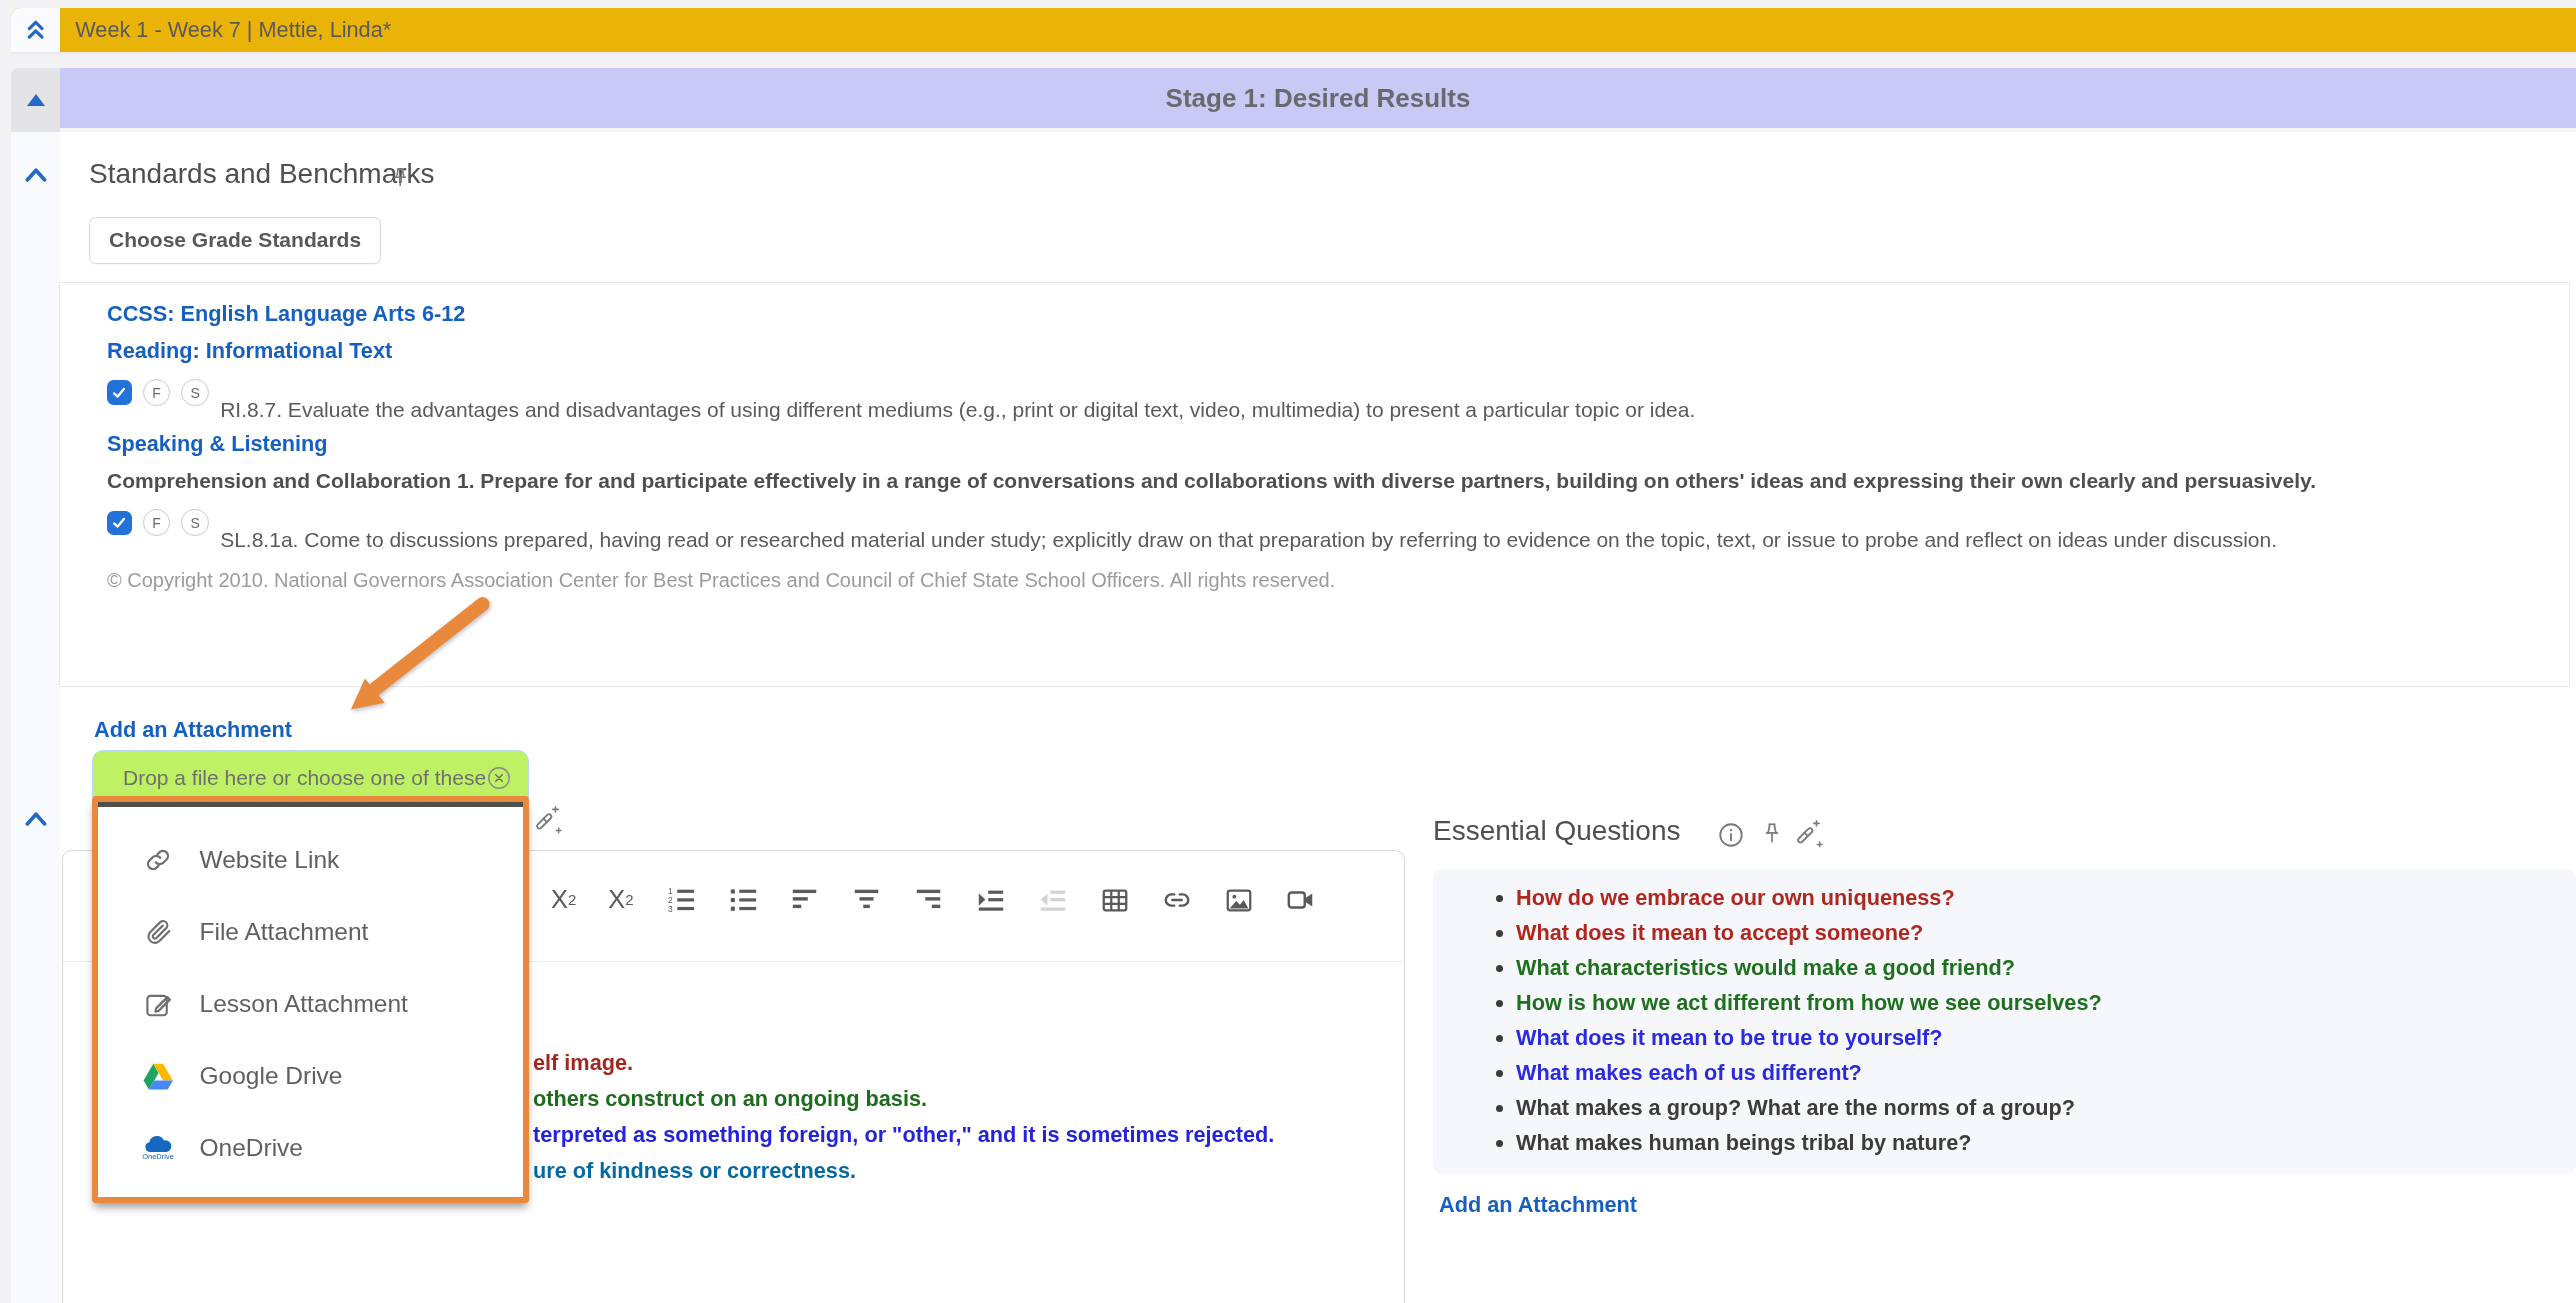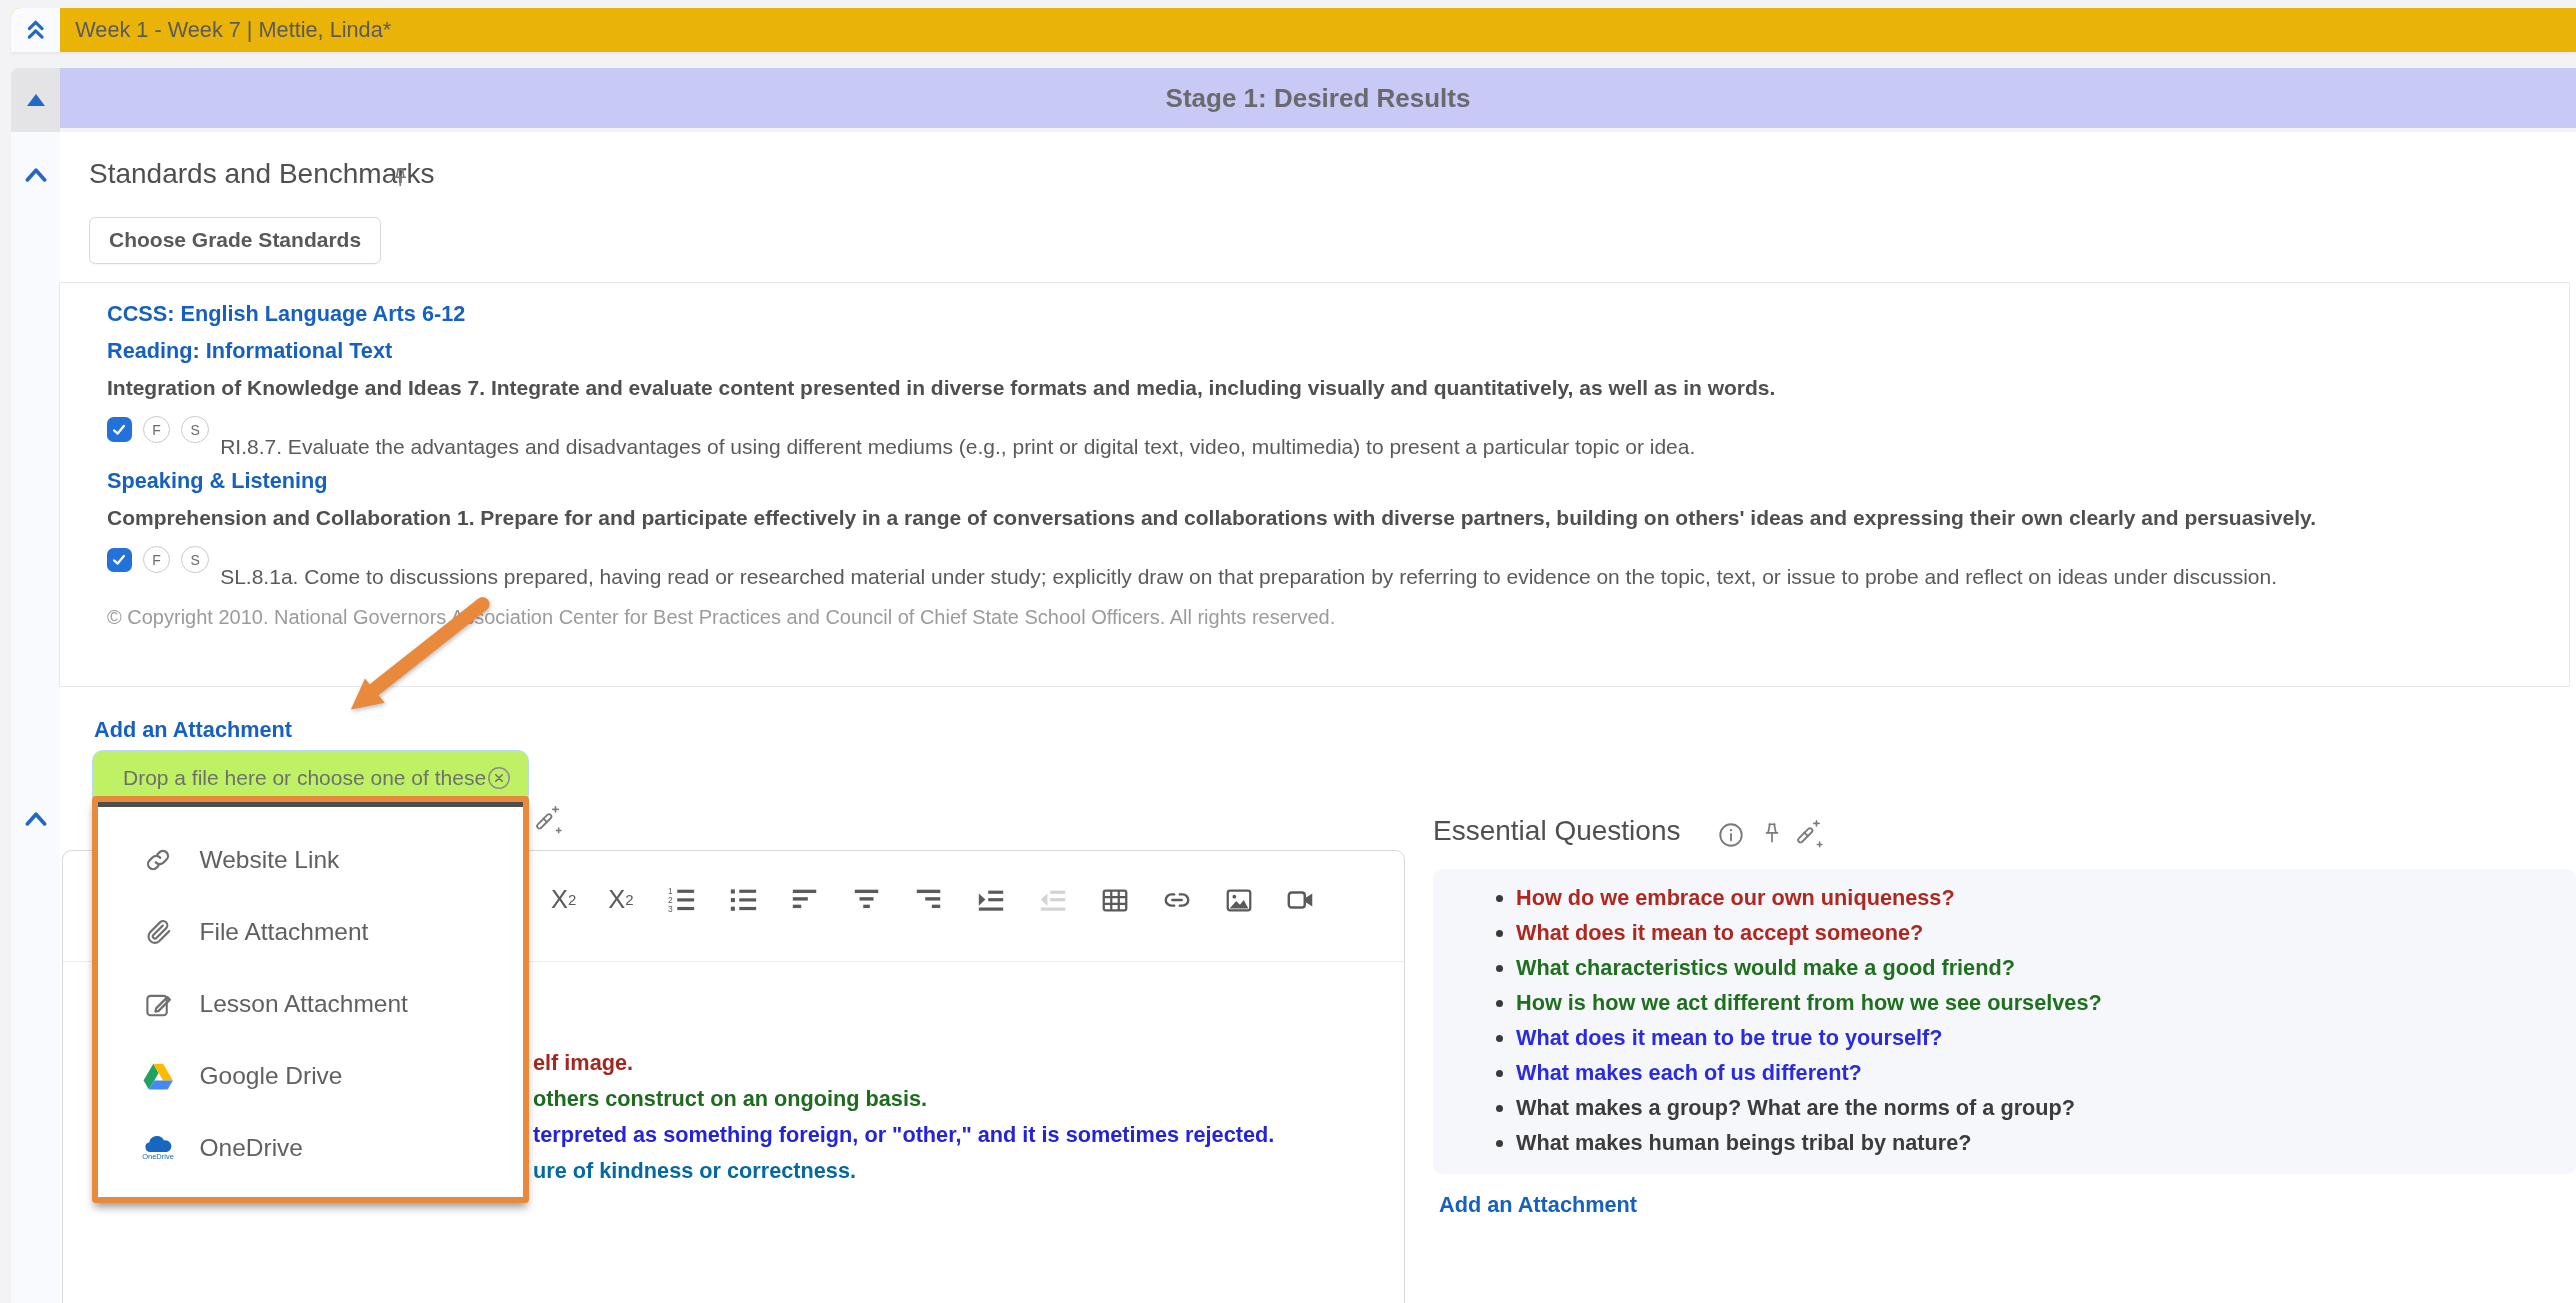--- a/index.html
+++ b/index.html
@@ -137,21 +137,20 @@
         <path d="M7 11h10"></path>
         <path d="M12 11v8"></path>
     </svg>
   </span>
   <button class="choose-btn">Choose Grade Standards</button>
 
   <div class="std-panel">
     <div class="std-body">
       <a class="std-link">CCSS: English Language Arts 6-12</a>
       <a class="std-link">Reading: Informational Text</a>
-      <div class="std-cluster">Integration of Knowledge and Ideas 7. Integrate and evaluate content presented in diverse formats and media, including visually and quantitatively, as well as in words.</div>
       <div class="bench-row" style="margin-top:1.9px;">
         <span class="checkbox">
           <svg width="16" height="16" viewBox="0 0 18 18" fill="none" stroke="#fff" stroke-width="2.6" stroke-linecap="round" stroke-linejoin="round">
               <polyline points="3.5,9.5 7.5,13 14.5,4.5"></polyline>
             </svg>
         </span>
         <span class="badge">F</span>
         <span class="badge">S</span>
         <span class="bench-text">RI.8.7. Evaluate the advantages and disadvantages of using different mediums (e.g., print or digital text, video, multimedia) to present a particular topic or idea.</span>
       </div>

